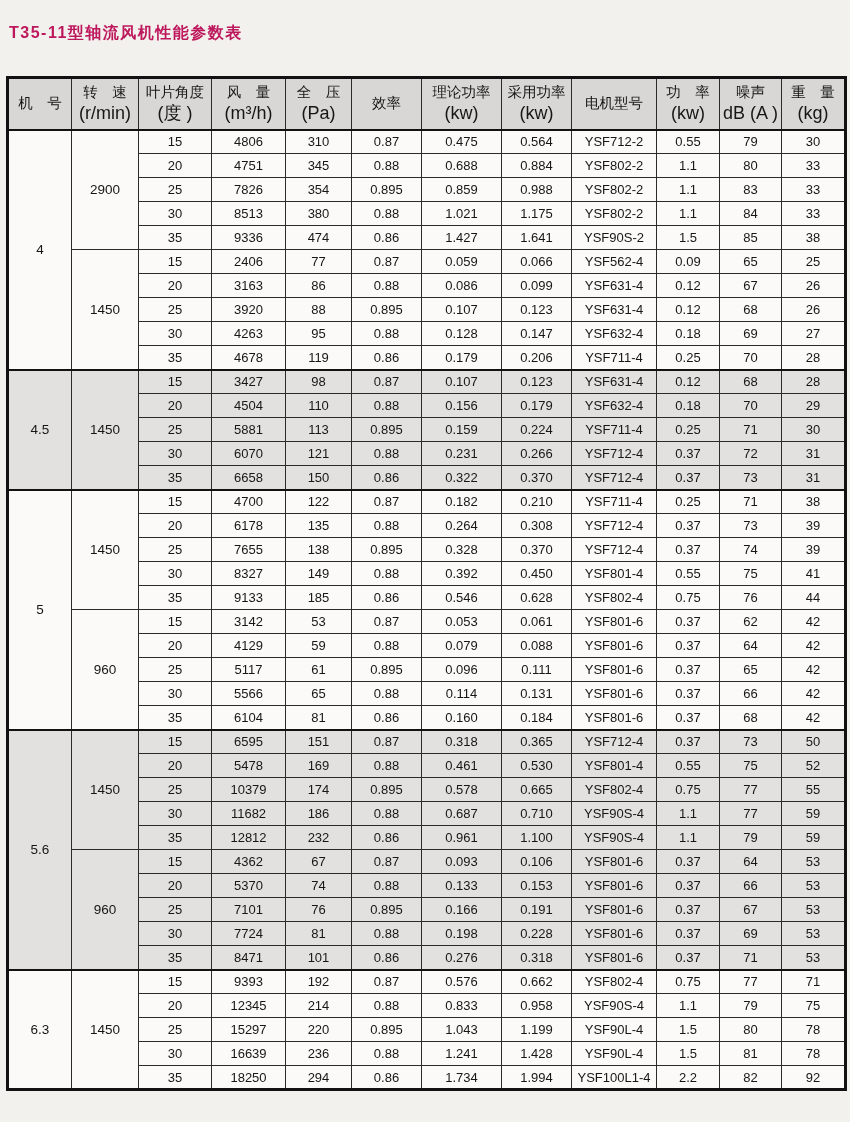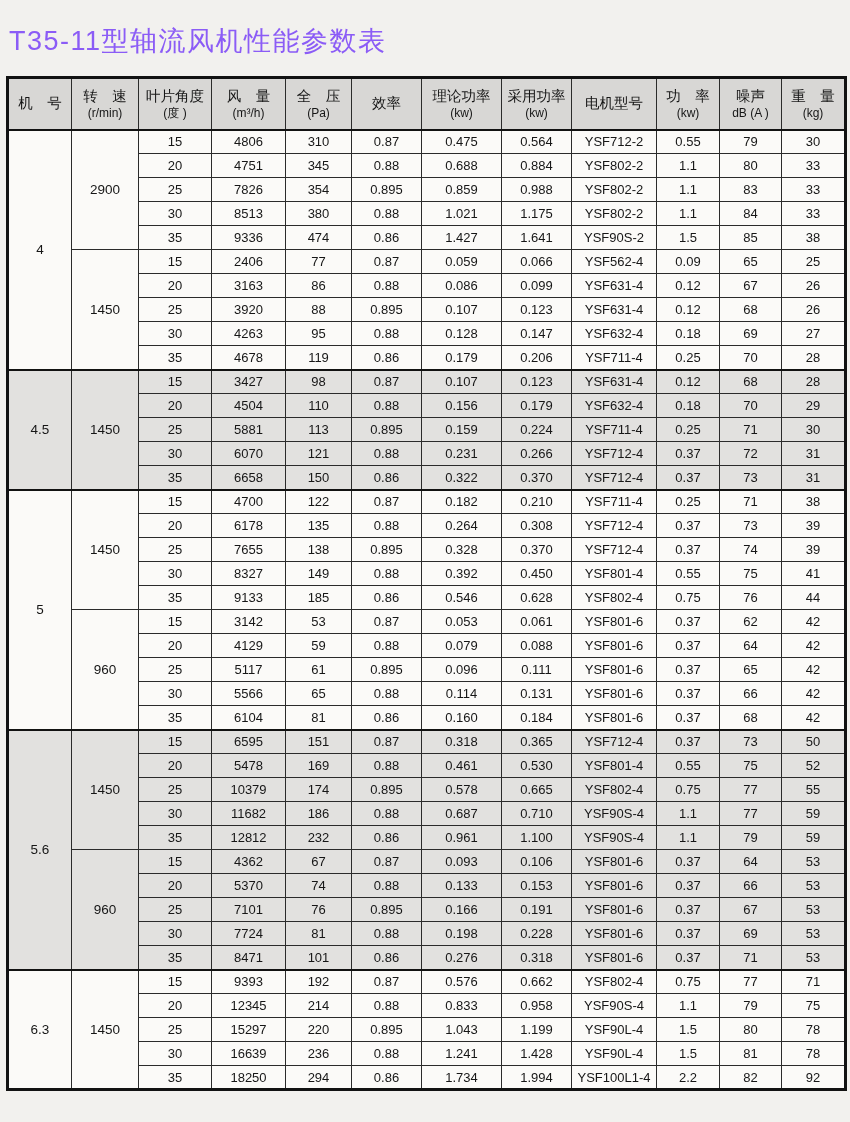--- a/index.html
+++ b/index.html
@@ -6,42 +6,42 @@
   html, body { margin: 0; padding: 0; }
   body {
     width: 850px; height: 1122px;
     background: #f2f1ee;
     font-family: "Liberation Sans", sans-serif;
     color: #161616;
     position: relative;
   }
   .page-title {
     position: absolute; left: 9px; top: 23px;
-    font-size: 27px; font-weight: normal; letter-spacing: 1.5px;
-    color: #8b5cf6;
+    font-size: 16px; font-weight: bold; letter-spacing: 1.5px;
+    color: #be185d;
   }
   table.spec {
     position: absolute; left: 6px; top: 76px;
     width: 838px;
     border-collapse: collapse; table-layout: fixed;
     border: 3px solid #121212;
   }
   th, td {
     border: 1px solid #2b2b2b;
     text-align: center; vertical-align: middle;
     padding: 0; overflow: hidden; white-space: nowrap;
   }
   thead th {
     background: #d8d7d5;
     height: 52px;
     font-weight: normal;
     border-bottom: 2px solid #121212;
   }
   thead th .h1 { display: block; font-size: 14.5px; line-height: 1.3; }
-  thead th .h2 { display: block; font-size: 12px; line-height: 1.25; }
+  thead th .h2 { display: block; font-size: 18px; line-height: 1.25; }
   thead th .h2:empty { display: none; }
   tbody td {
     height: 24px; font-size: 13px;
     background: #fbfaf8;
   }
   tbody tr.shaded td { background: #e2e1df; }
   tbody tr.sec-start td { border-top: 2px solid #121212; }
   td.merge { font-size: 13.5px; }
 </style>
 </head>

